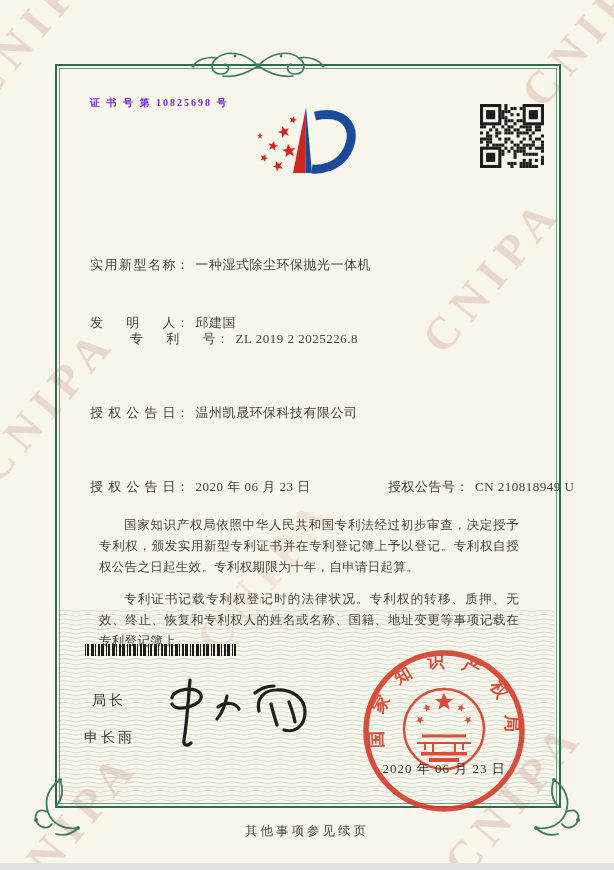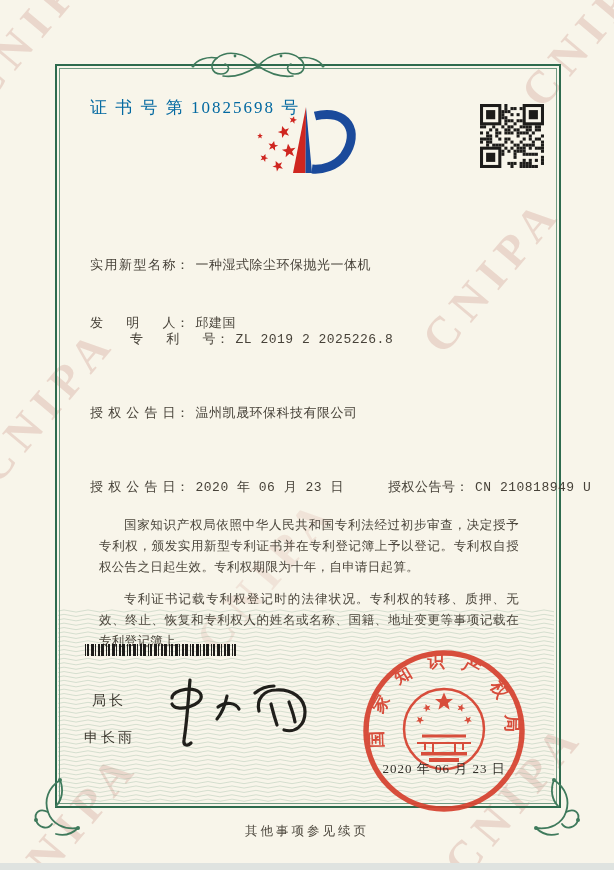--- a/index.html
+++ b/index.html
@@ -14,28 +14,28 @@
     color:rgba(205,152,140,.32); transform:rotate(-50deg); white-space:nowrap;
     font-family:"Liberation Serif","DejaVu Serif",serif; pointer-events:none;
   }
   .frame{
     position:absolute; left:55px; top:64px; width:502px; height:740px;
     border:2.5px solid #2e6b4e;
   }
   .frame::after{
     content:""; position:absolute; inset:2px; border:1px solid #6e9a82;
   }
-  .cert-no{position:absolute; left:90px; top:96px; font-size:17px; letter-spacing:2px; color:#0369a1;}
+  .cert-no{position:absolute; left:90px; top:96px; font-size:10px; letter-spacing:2px; color:#6d28d9;font-weight:bold;}
   .logo{position:absolute; left:243px; top:94px; width:130px; height:92px;}
   .qr{position:absolute; left:480px; top:104px; width:64px; height:64px;}
   .title{
     position:absolute; left:56px; top:186px; width:502px; text-align:center;
     font-size:30px; font-weight:bold; letter-spacing:9px; color:#35332e;
   }
-  .frow{position:absolute; left:90px; font-size:13px; letter-spacing:.5px; white-space:nowrap;font-family:Liberation Mono, monospace;}
+  .frow{position:absolute; left:90px; font-size:13px; letter-spacing:.5px; white-space:nowrap;}
   .flabel{display:inline-block; width:86px; text-align:justify; text-align-last:justify; vertical-align:bottom;}
   .fvalue{margin-left:6px;}
   .grant-group2{position:absolute; left:298px; top:0;}
   .paras{position:absolute; left:88px; top:504px; width:442px;}
   .paras p{
     margin:11px; font-size:12.5px; line-height:21px; text-align:justify;
     text-indent:2em; color:#4b463c; letter-spacing:.3px;
   }
   .barcode{position:absolute; left:85px; top:644px; width:158px; height:12px; display:flex; align-items:stretch;}
   .barcode div{background:#1d1c1a; height:100%;}

